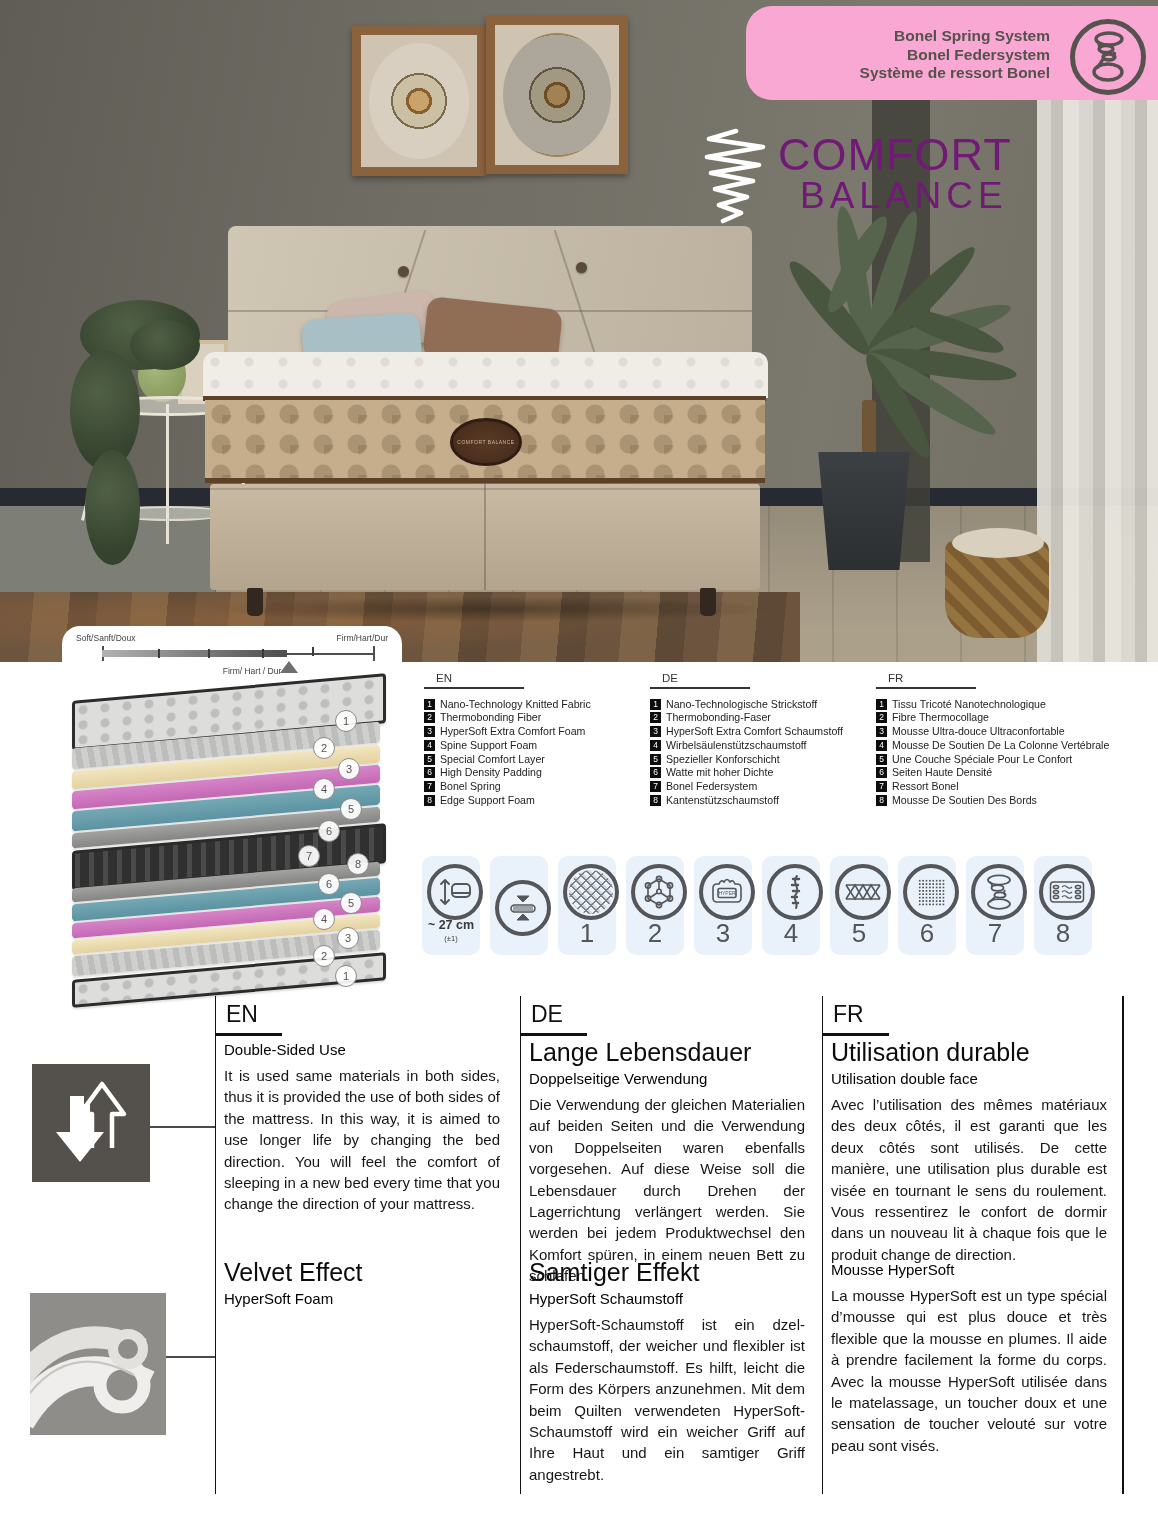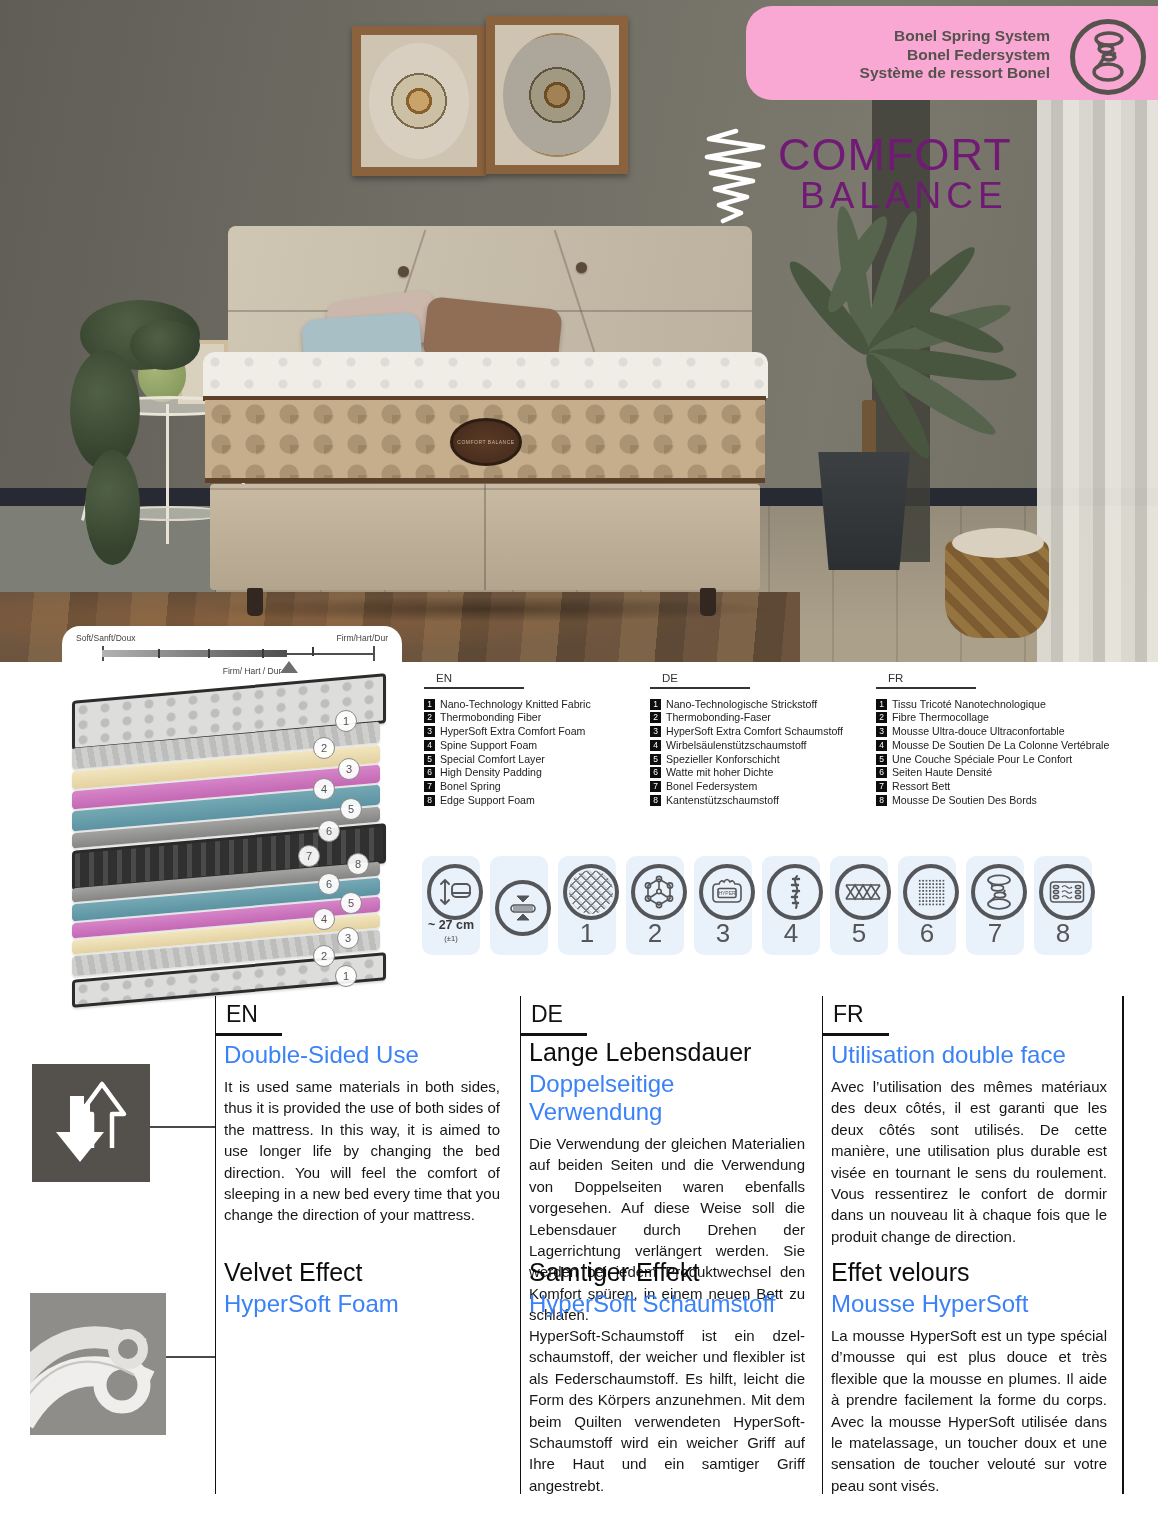--- a/index.html
+++ b/index.html
@@ -117,21 +117,21 @@
                   repeating-linear-gradient(-45deg,#7c7e82 0 1.5px,transparent 1.5px 7px),
                   repeating-linear-gradient(45deg,rgba(160,162,166,.35) 0 3.5px,transparent 3.5px 7px);}
   .dots-pattern{width:27px;height:27px;background:radial-gradient(#55575b 0.9px,transparent 1.1px) 0 0/3.4px 3.4px;}
   
   .fcol{position:absolute;top:996px;width:292px;height:498px;border-left:1.6px solid #111;}
   .f-endline{position:absolute;left:1122px;top:996px;width:1.6px;height:498px;background:#111;}
   .f-head{position:absolute;left:10px;top:5px;font-size:23px;color:#111;}
   .f-rule{position:absolute;left:0;top:37px;width:66px;height:2.6px;background:#111;}
   .f-sec{position:absolute;left:8px;width:276px;}
   .f-title{font-size:25px;color:#0c0c0c;margin:0;}
-  .f-sub{font-size:24px;color:#3b82f6;margin:3px 0 7px 0;}
+  .f-sub{font-size:15px;color:#000000;margin:3px 0 7px 0;}
   .f-body{font-size:15px;line-height:21.4px;color:#161616;text-align:justify;margin:0;}
   .conn{position:absolute;height:2px;background:#4a4a4a;}
   .arrows-box{position:absolute;left:32px;top:1064px;width:118px;height:118px;background:#54504b;}
   .foam-box{position:absolute;left:30px;top:1293px;width:136px;height:142px;background:#8f8d8a;overflow:hidden;}
 </style>
 </head>
 <body>
 
 <div id="canvas">
 
@@ -370,21 +370,21 @@
     <div class="lg-item">
         <span class="lg-num">5</span>
         <span>Une Couche Spéciale Pour Le Confort</span>
       </div>
     <div class="lg-item">
         <span class="lg-num">6</span>
         <span>Seiten Haute Densité</span>
       </div>
     <div class="lg-item">
         <span class="lg-num">7</span>
-        <span>Ressort Bett</span>
+        <span>Ressort Bonel</span>
       </div>
     <div class="lg-item">
         <span class="lg-num">8</span>
         <span>Mousse De Soutien Des Bords</span>
       </div>
   </div>
 
   <div class="tile" style="left:422px;">
     <div class="tic">
       <svg width="40" height="40" viewBox="0 0 40 40" fill="none" stroke="#54565a" stroke-width="1.9" stroke-linecap="round" stroke-linejoin="round">
@@ -533,24 +533,24 @@
     <div class="f-sec" style="top:262px;">
       <p class="f-title">Samtiger Effekt</p>
       <p class="f-sub">HyperSoft Schaumstoff</p>
       <p class="f-body">HyperSoft-Schaumstoff ist ein dzel-schaumstoff, der weicher und flexibler ist als Federschaumstoff. Es hilft, leicht die Form des Körpers anzunehmen. Mit dem beim Quilten verwendeten HyperSoft-Schaumstoff wird ein weicher Griff auf Ihre Haut und ein samtiger Griff angestrebt.</p>
     </div>
   </div>
   <div class="fcol" style="left:822px;">
     <div class="f-head">FR</div>
     <div class="f-rule"></div>
     <div class="f-sec" style="top:42px;">
+      <p class="f-title">Utilisation durable</p>
       <p class="f-sub">Utilisation double face</p>
       <p class="f-body">Avec l’utilisation des mêmes matériaux des deux côtés, il est garanti que les deux côtés sont utilisés. De cette manière, une utilisation plus durable est visée en tournant le sens du roulement. Vous ressentirez le confort de dormir dans un nouveau lit à chaque fois que le produit change de direction.</p>
     </div>
     <div class="f-sec" style="top:262px;">
-      <p class="f-title">Effet velours</p>
       <p class="f-sub">Mousse HyperSoft</p>
       <p class="f-body">La mousse HyperSoft est un type spécial d’mousse qui est plus douce et très flexible que la mousse en plumes. Il aide à prendre facilement la forme du corps. Avec la mousse HyperSoft utilisée dans le matelassage, un toucher doux et une sensation de toucher velouté sur votre peau sont visés.</p>
     </div>
   </div>
   <div class="f-endline"></div>
 
 </div>
 
 </body></html>

